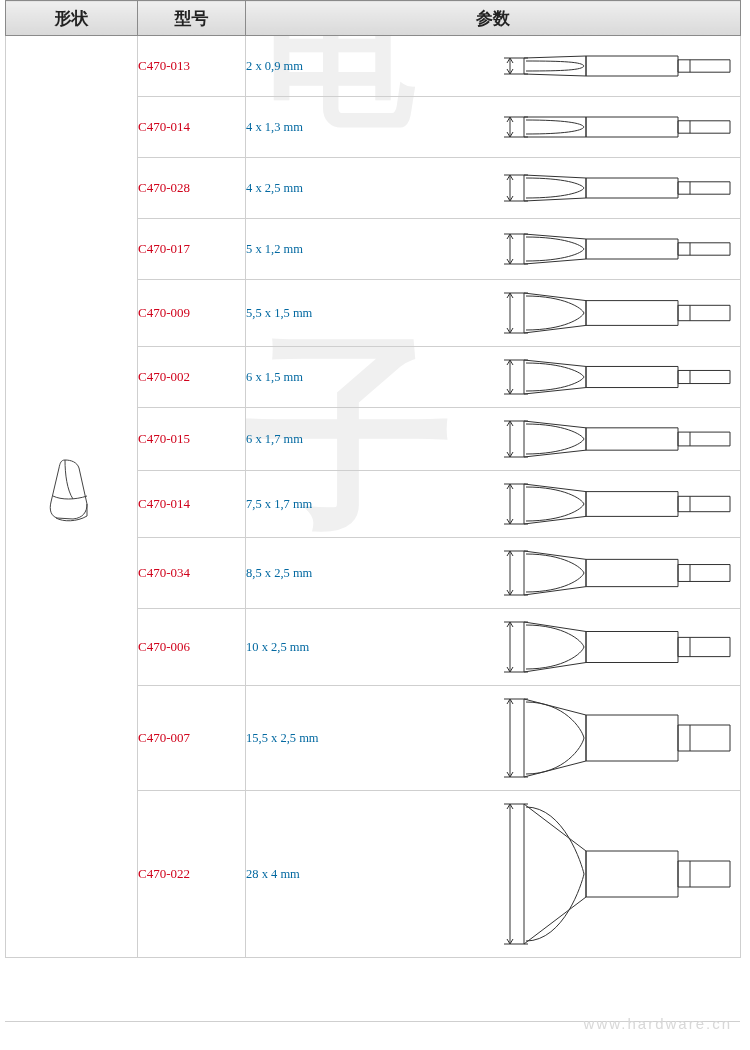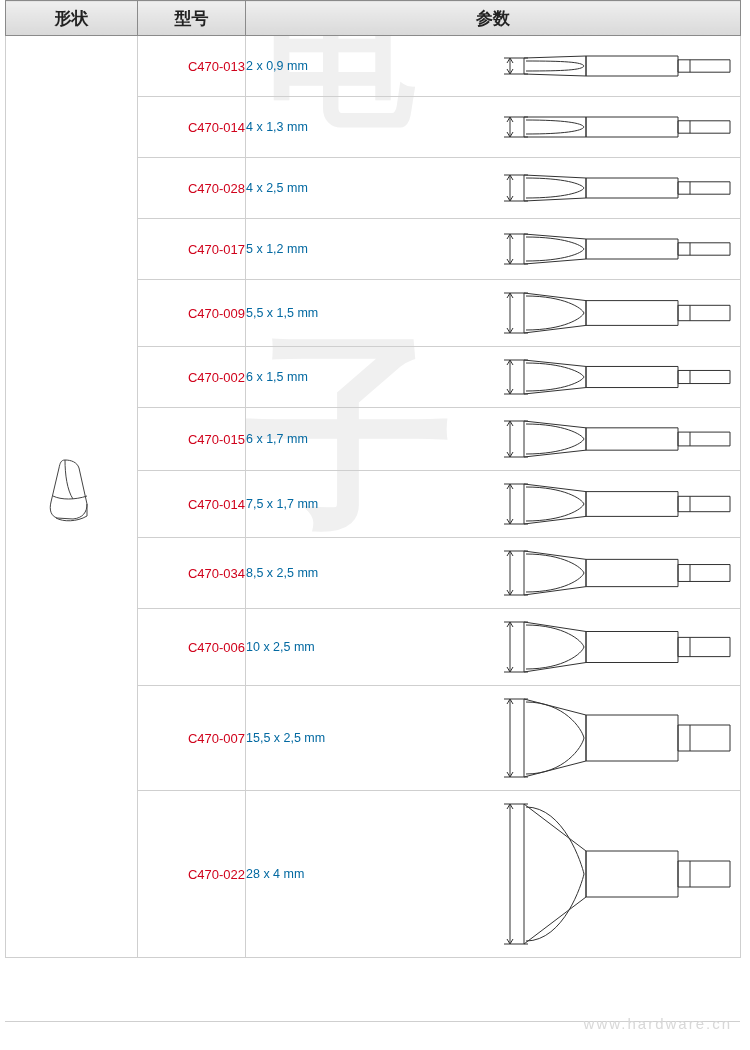--- a/index.html
+++ b/index.html
@@ -17,21 +17,21 @@
     color:#f0f0f0;
     font-family:"DejaVu Sans", sans-serif;
     font-weight:bold;
     z-index:0;
     user-select:none;
     line-height:1;
   }
   .wm1{left:265px;top:-18px;font-size:150px;}
   .wm2{left:245px;top:330px;font-size:210px;}
 
-  .page{position:relative;z-index:2;}
+  .page{position:relative;z-index:2;font-family:Liberation Serif, serif;}
 
   table.tips{
     border-collapse:collapse;
     width:735px;
     margin-left:5px;
     table-layout:fixed;
   }
 
   table.tips th{
     background:linear-gradient(to bottom,#efefef,#d9d9d9);
@@ -59,21 +59,21 @@
     text-align:center;
     vertical-align:top;
     padding-top:16px;
     background:#fff;
   }
   th.shape-head{border-left:1px solid #8a8a8a;}
 
   td.model{
     color:#d0021b;
     font-size:13px;
-    text-align:right;
+    text-align:left;
     border-left:none;
   }
   td.param{
     font-size:12.5px;
     color:#222;
     padding-left:14px;
     position:relative;
     border-right:none;
   }
   .param-inner{

